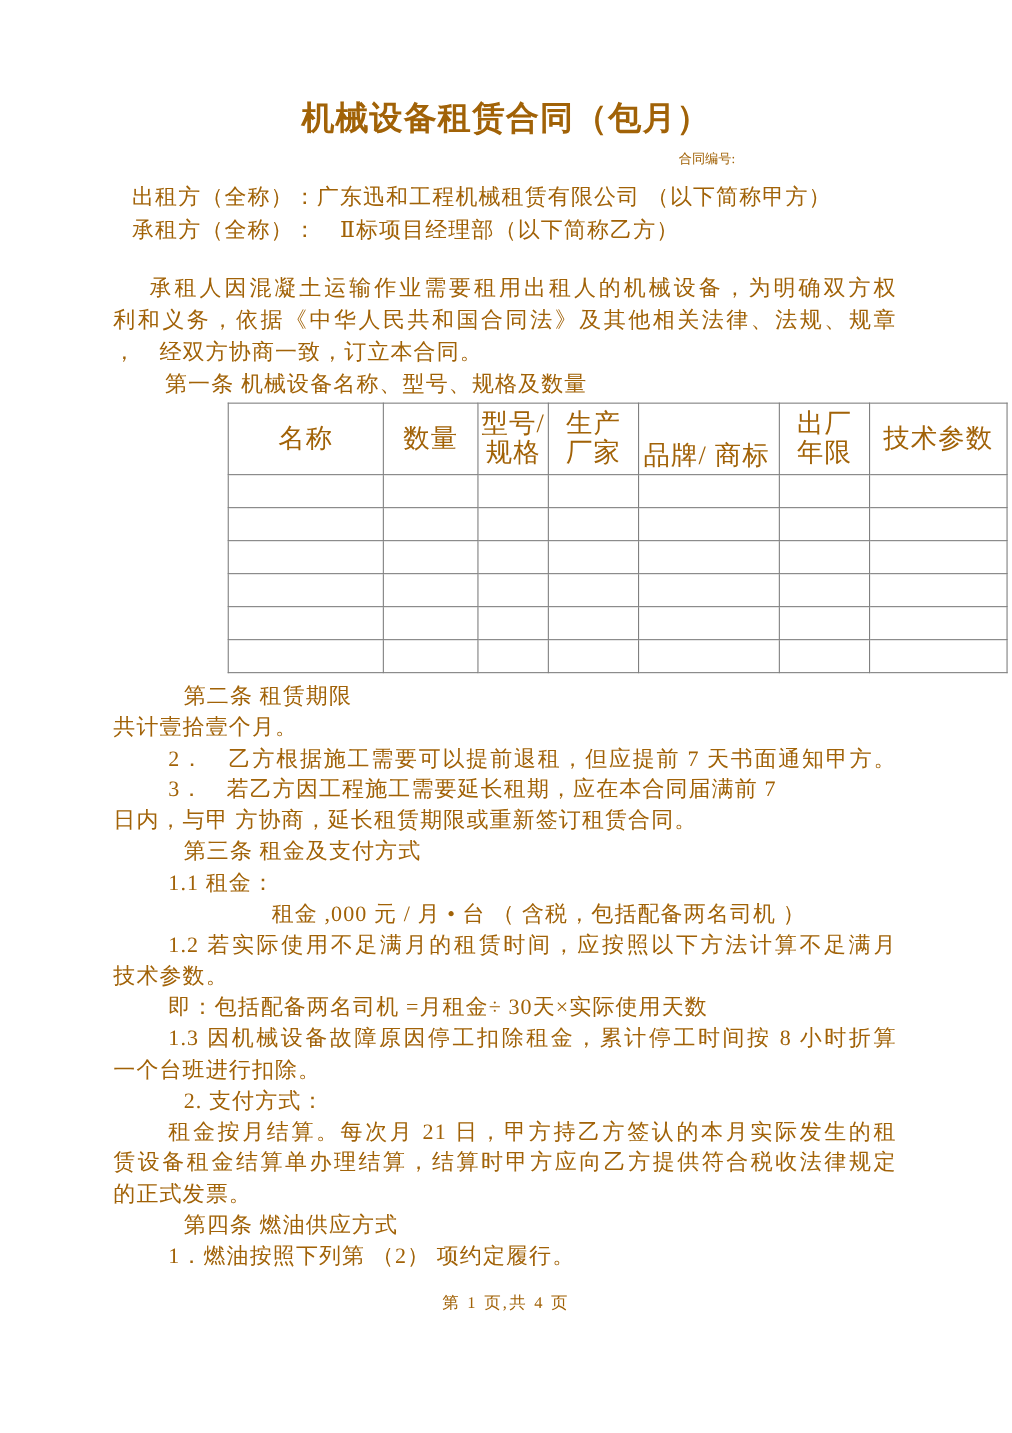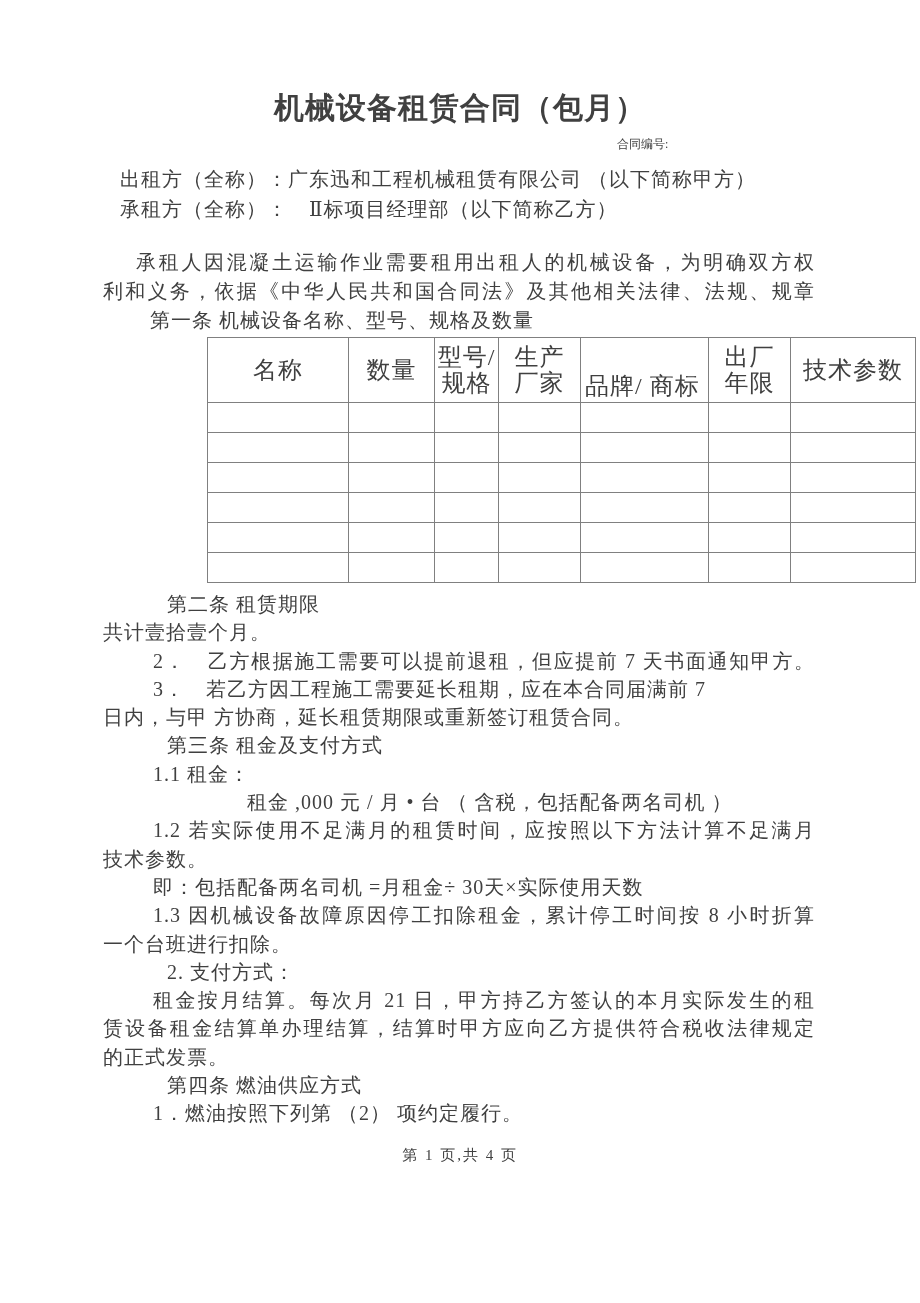--- a/index.html
+++ b/index.html
@@ -1,20 +1,20 @@
 <!DOCTYPE html>
 <html><head>
 <meta charset="utf-8">
 <style>
   html,body { margin:0; padding:0; background:#ffffff; }
   .page {
     position:relative;
     width:920px; height:1303px;
     background:#ffffff;
-    color:#404040;
+    color:#a16207;
     font-family:"Liberation Serif","DejaVu Serif",serif;
     overflow:hidden;
   }
   .doc-title {
     margin:86px 0 0 0;
     text-align:center;
     font-size:30px;
     line-height:44px;
     font-weight:bold;
     letter-spacing:1px;
@@ -100,20 +100,21 @@
   <div class="parties">
     <div class="party">出租方（全称）：广东迅和工程机械租赁有限公司 （以下简称甲方）</div>
     <div class="party">承租方（全称）：　Ⅱ标项目经理部（以下简称乙方）</div>
   </div>
 
   <div class="content">
 
     <div class="intro" id="intro">
         <div class="line ind-para just">承租人因混凝土运输作业需要租用出租人的机械设备，为明确双方权</div>
         <div class="line just">利和义务，依据《中华人民共和国合同法》及其他相关法律、法规、规章</div>
+        <div class="line ">，　经双方协商一致，订立本合同。</div>
         <div class="line ind-s1">第一条 机械设备名称、型号、规格及数量</div>
       </div>
 
     <table class="equip">
       <colgroup>
         <col style="width:141px">
           <col style="width:86px">
           <col style="width:64px">
         <col style="width:82px">
           <col style="width:128px">

